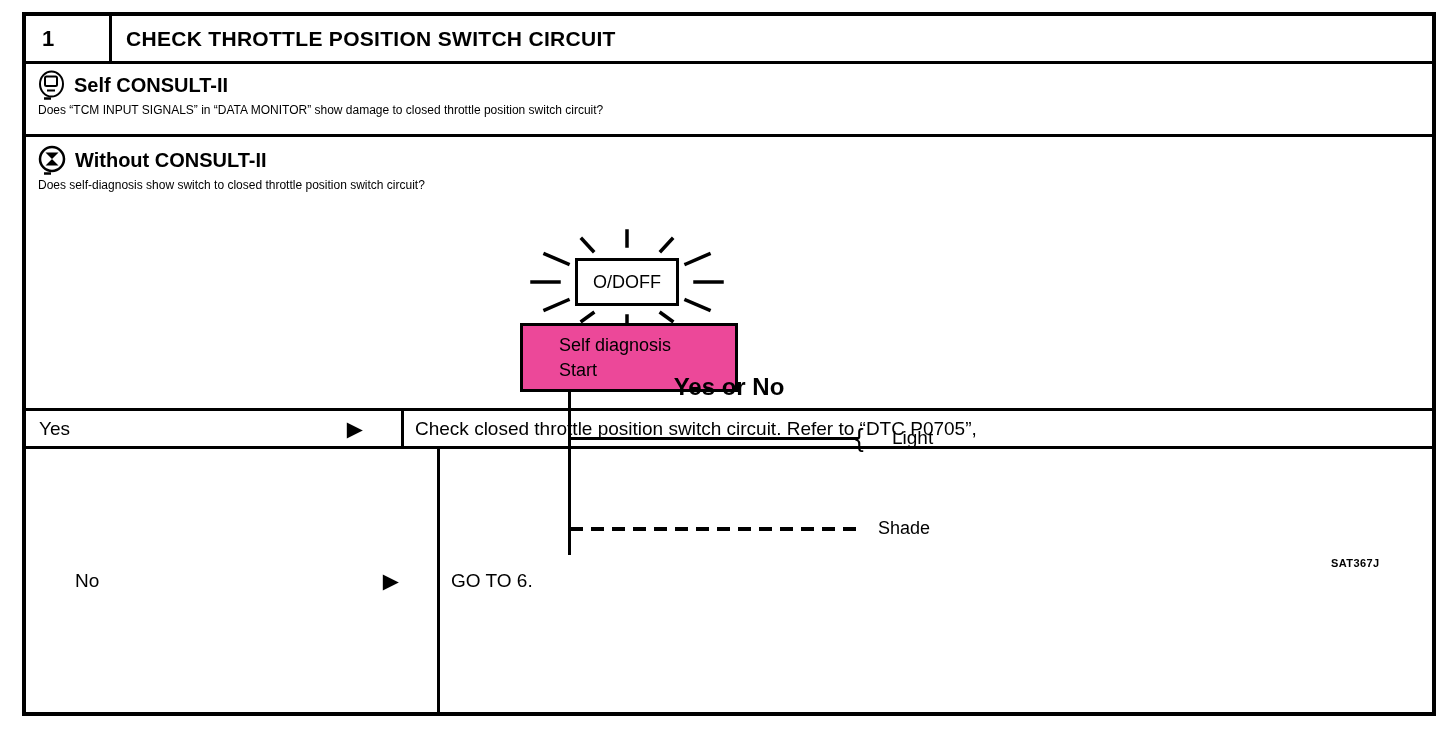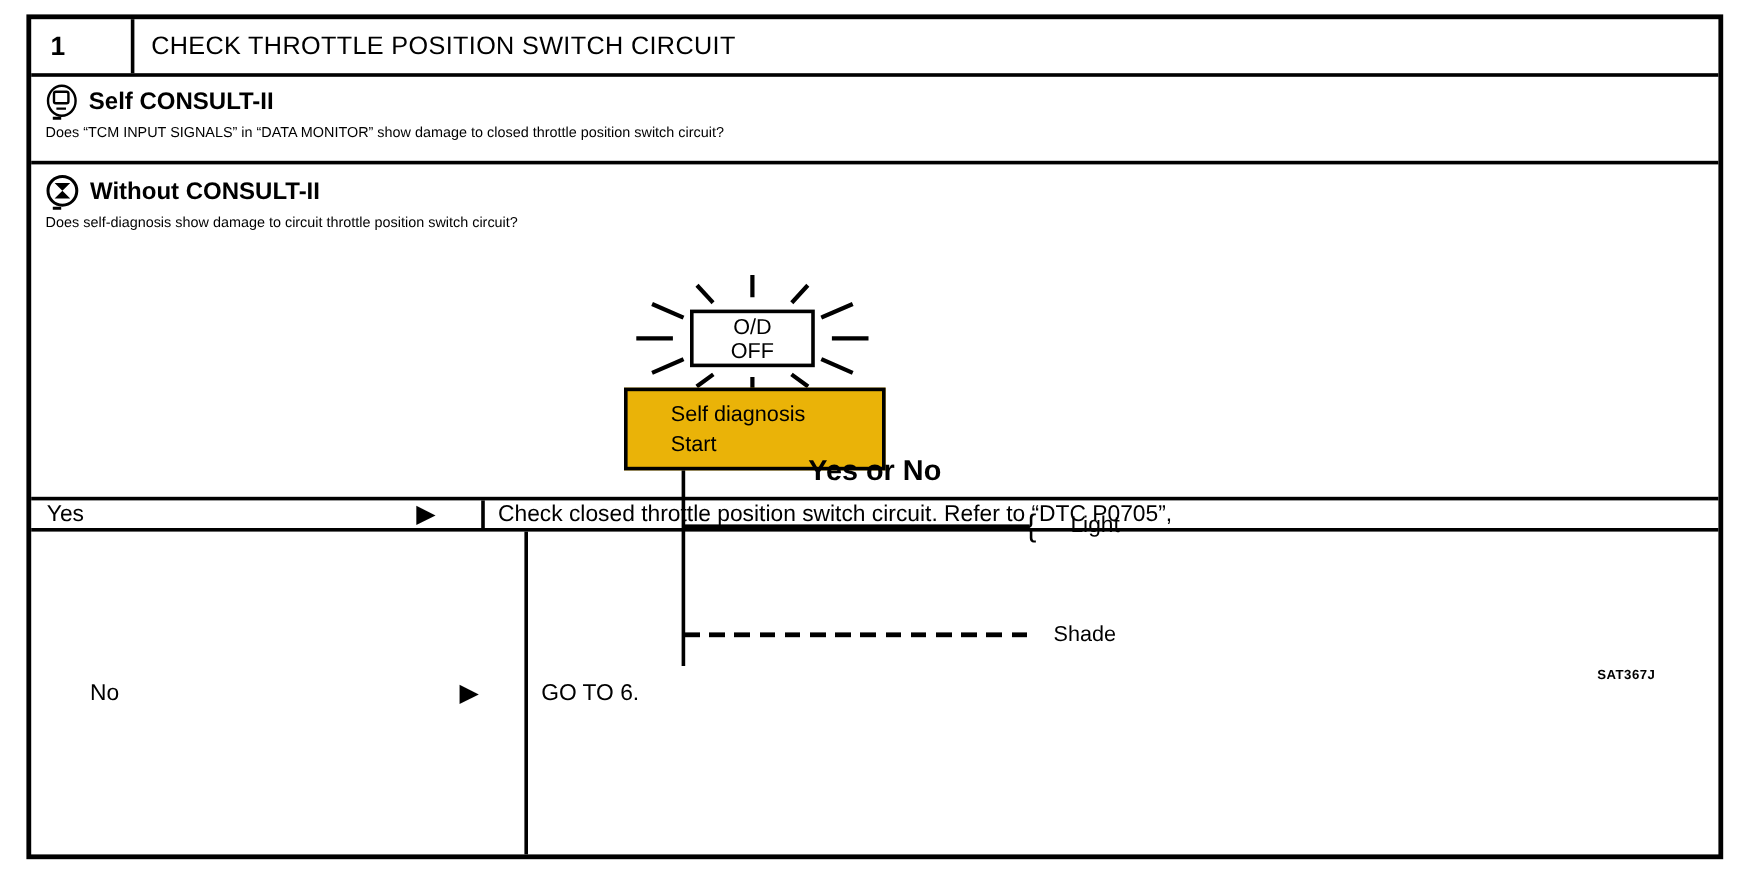--- a/index.html
+++ b/index.html
@@ -7,51 +7,51 @@
   .sheet { position:relative; width:1456px; height:732px; background:#fff; }
 
   .diag-table { position:absolute; left:22px; top:12px; width:1414px; height:704px;
     border:4px solid #000; display:flex; flex-direction:column; background:#fff; }
 
   
   .row-header { height:48px; display:flex; border-bottom:3px solid #000; }
   .cell-num { width:86px; border-right:3px solid #000; display:flex; align-items:center;
     padding-left:16px; font-weight:bold; font-size:22px; }
   .cell-title { flex:1; display:flex; align-items:center; padding-left:14px;
-    font-weight:normal; font-size:21px; letter-spacing:0.3px; }
+    font-weight:bold; font-size:21px; letter-spacing:0.3px; }
 
   
   .row-with { height:73px; border-bottom:3px solid #000; padding:6px 12px 0 12px; }
   .mode-heading { display:flex; align-items:center; gap:9px; font-weight:bold; font-size:20px; }
   .mode-question { font-size:12px; margin-top:3px; }
 
   
   .row-without { flex:1; position:relative; border-bottom:3px solid #000; padding:8px 12px 0 12px; }
 
   .fig { position:absolute; left:0; top:0; width:100%; height:100%; pointer-events:none; }
   .od-box { position:absolute; left:549px; top:121px; width:104px; height:48px;
-    border:3px solid #000; display:flex; flex-direction:column; align-items:center;
+    border:3px solid #000; display:flex; flex-direction:row; align-items:center;
     justify-content:center; font-size:18px; line-height:20px; background:#fff; }
   .rays { position:absolute; left:496px; top:80px; }
   .self-box { position:absolute; left:494px; top:186px; width:218px; height:69px;
     border:3px solid #000; display:flex; flex-direction:column; justify-content:center;
-    padding-left:36px; font-size:18px; line-height:25px; background:#eab308; }
+    padding-left:36px; font-size:18px; line-height:25px; background:#ec4899; }
   .vline { position:absolute; left:542px; top:255px; width:3px; height:163px; background:#000; }
   .light-line { position:absolute; left:544px; top:300px; width:288px; height:3px; background:#000; }
   .brace { position:absolute; left:829px; top:286px; font-size:26px; font-weight:normal; }
   .light-label { position:absolute; left:866px; top:290px; font-size:19px; }
   .shade-line { position:absolute; left:544px; top:390px; width:287px; height:4px;
     background:repeating-linear-gradient(90deg, #000 0 13px, transparent 13px 21px); }
   .shade-label { position:absolute; left:852px; top:381px; font-size:18px; }
   .fig-code { position:absolute; left:1305px; top:420px; font-size:11px; font-weight:bold; letter-spacing:0.4px; }
   .prompt { position:absolute; left:0; right:0; bottom:7px; text-align:center;
     font-weight:bold; font-size:24px; }
 
   
-  .row-decision { height:26px; display:flex; border-bottom:3px solid #000;text-align:center; }
+  .row-decision { height:38px; display:flex; border-bottom:3px solid #000;text-align:center; }
   .row-decision.last { border-bottom:none; flex:1;margin-left:36px; }
   .cell-answer { width:378px; border-right:3px solid #000; display:flex; align-items:center;
     justify-content:space-between; padding:0 38px 0 13px; font-size:19px; }
   .arrow { font-size:21px; line-height:1; }
   .cell-action { flex:1; display:flex; align-items:center; padding-left:11px; font-size:19px; }
 
   .mode-icon { flex:0 0 auto; }
 </style>
 </head>
 <body>
@@ -79,21 +79,21 @@
 
     <div class="row-without">
       <div class="mode-heading">
         <svg class="mode-icon" width="28" height="30" viewBox="0 0 28 30">
           <circle cx="14" cy="14" r="12" fill="none" stroke="#000" stroke-width="2.5"></circle>
           <path d="M7.5 7.5 L20.5 7.5 L7.5 20.5 L20.5 20.5 Z" fill="#000"></path>
           <line x1="6" y1="28.5" x2="13" y2="28.5" stroke="#000" stroke-width="2.5"></line>
         </svg>
         <span>Without CONSULT-II</span>
       </div>
-      <div class="mode-question">Does self-diagnosis show damage to circuit throttle position switch circuit?</div>
+      <div class="mode-question">Does self-diagnosis show switch to closed throttle position switch circuit?</div>
 
       <div class="fig">
 
         <svg class="rays" width="210" height="130" viewBox="0 0 210 130">
           <g stroke="#000" stroke-width="3.5" stroke-linecap="square">
             <line x1="173" y1="65" x2="200" y2="65"></line>
             <line x1="164" y1="83" x2="187" y2="93"></line>
             <line x1="139" y1="96" x2="150" y2="104"></line>
             <line x1="105" y1="99" x2="105" y2="112"></line>
             <line x1="71" y1="96" x2="60" y2="104"></line>

